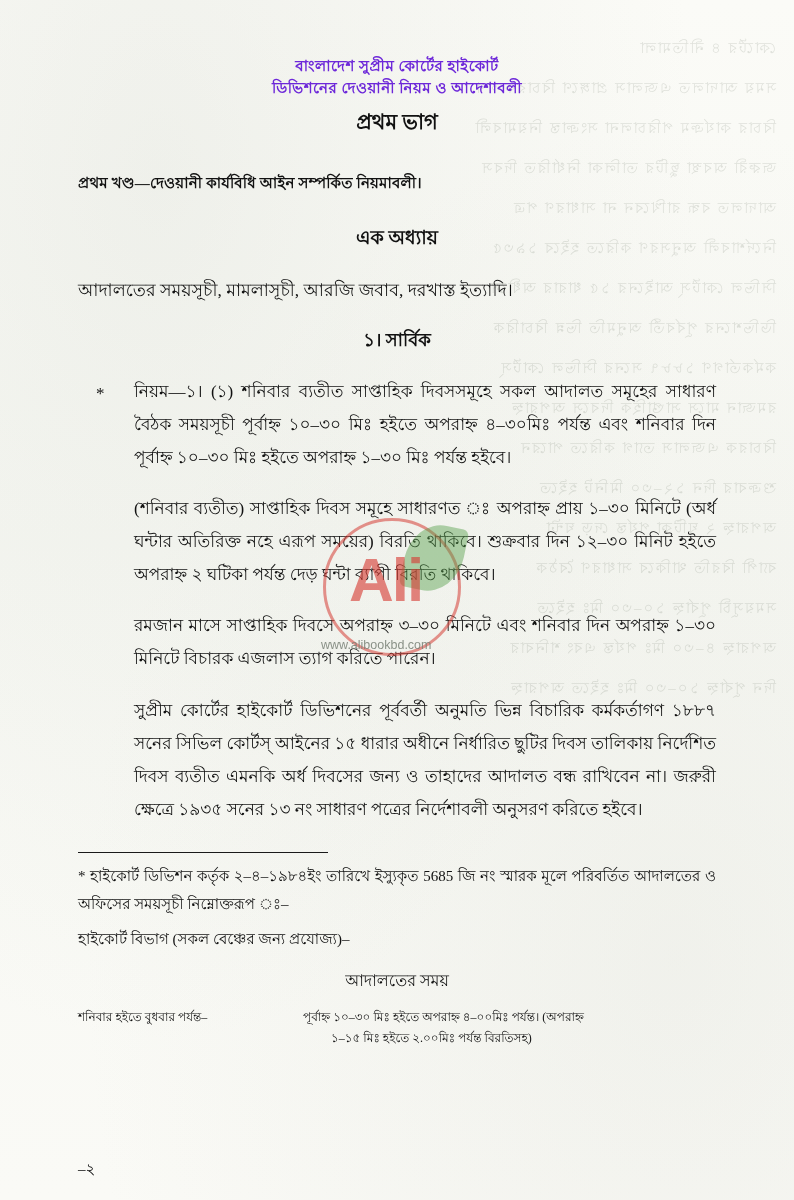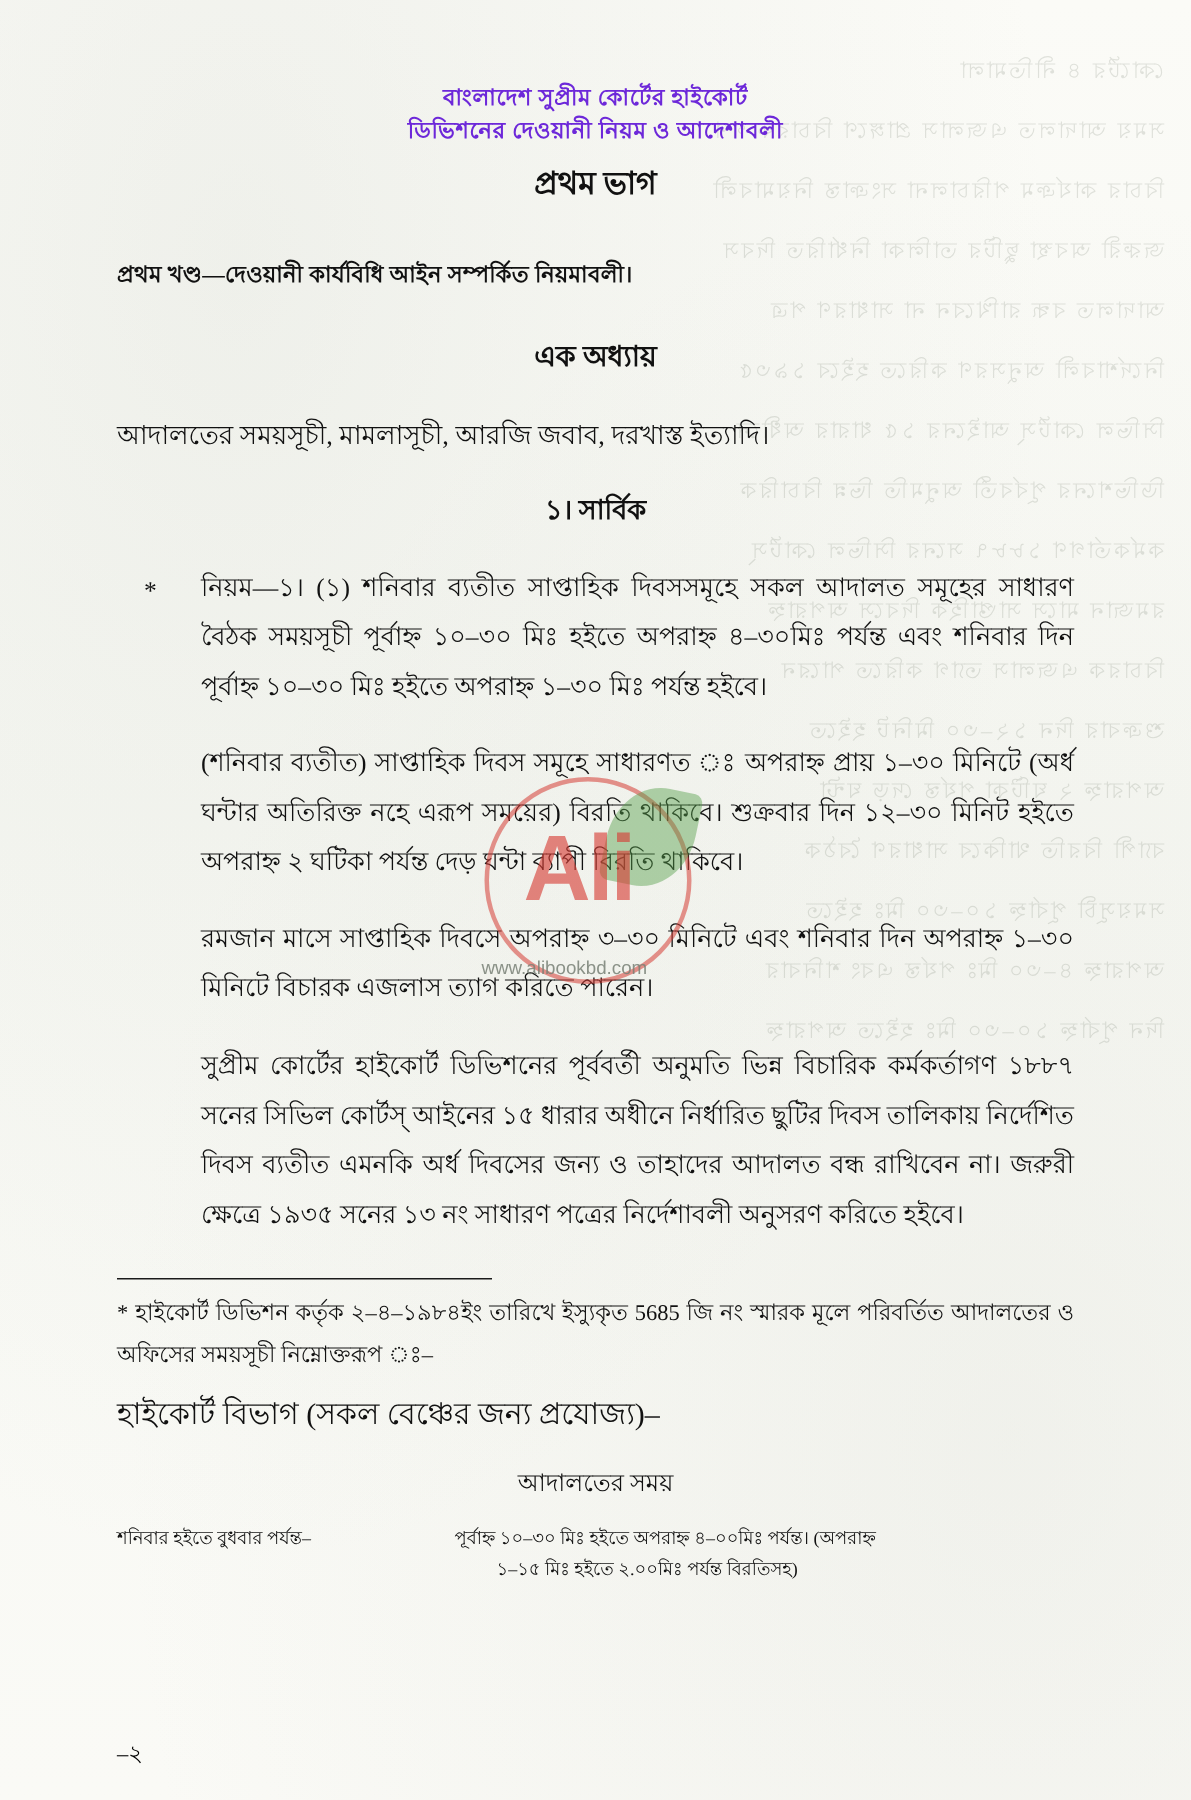--- a/index.html
+++ b/index.html
@@ -116,21 +116,21 @@
     height: 0;
     border-top: 1.6px solid #1a1a1a;
     margin: 26px 0 10px 0;
   }
   .footnote {
     font-size: 15px;
     line-height: 1.85;
     text-align: justify;
   }
   .fn-sub {
-    font-size: 20px;
+    font-size: 15px;
     margin-top: 8px;
   }
   .fn-center {
     text-align: center;
     font-size: 16px;
     margin-top: 16px;
   }
   .timetable {
     margin-top: 12px;
     font-size: 12px;

